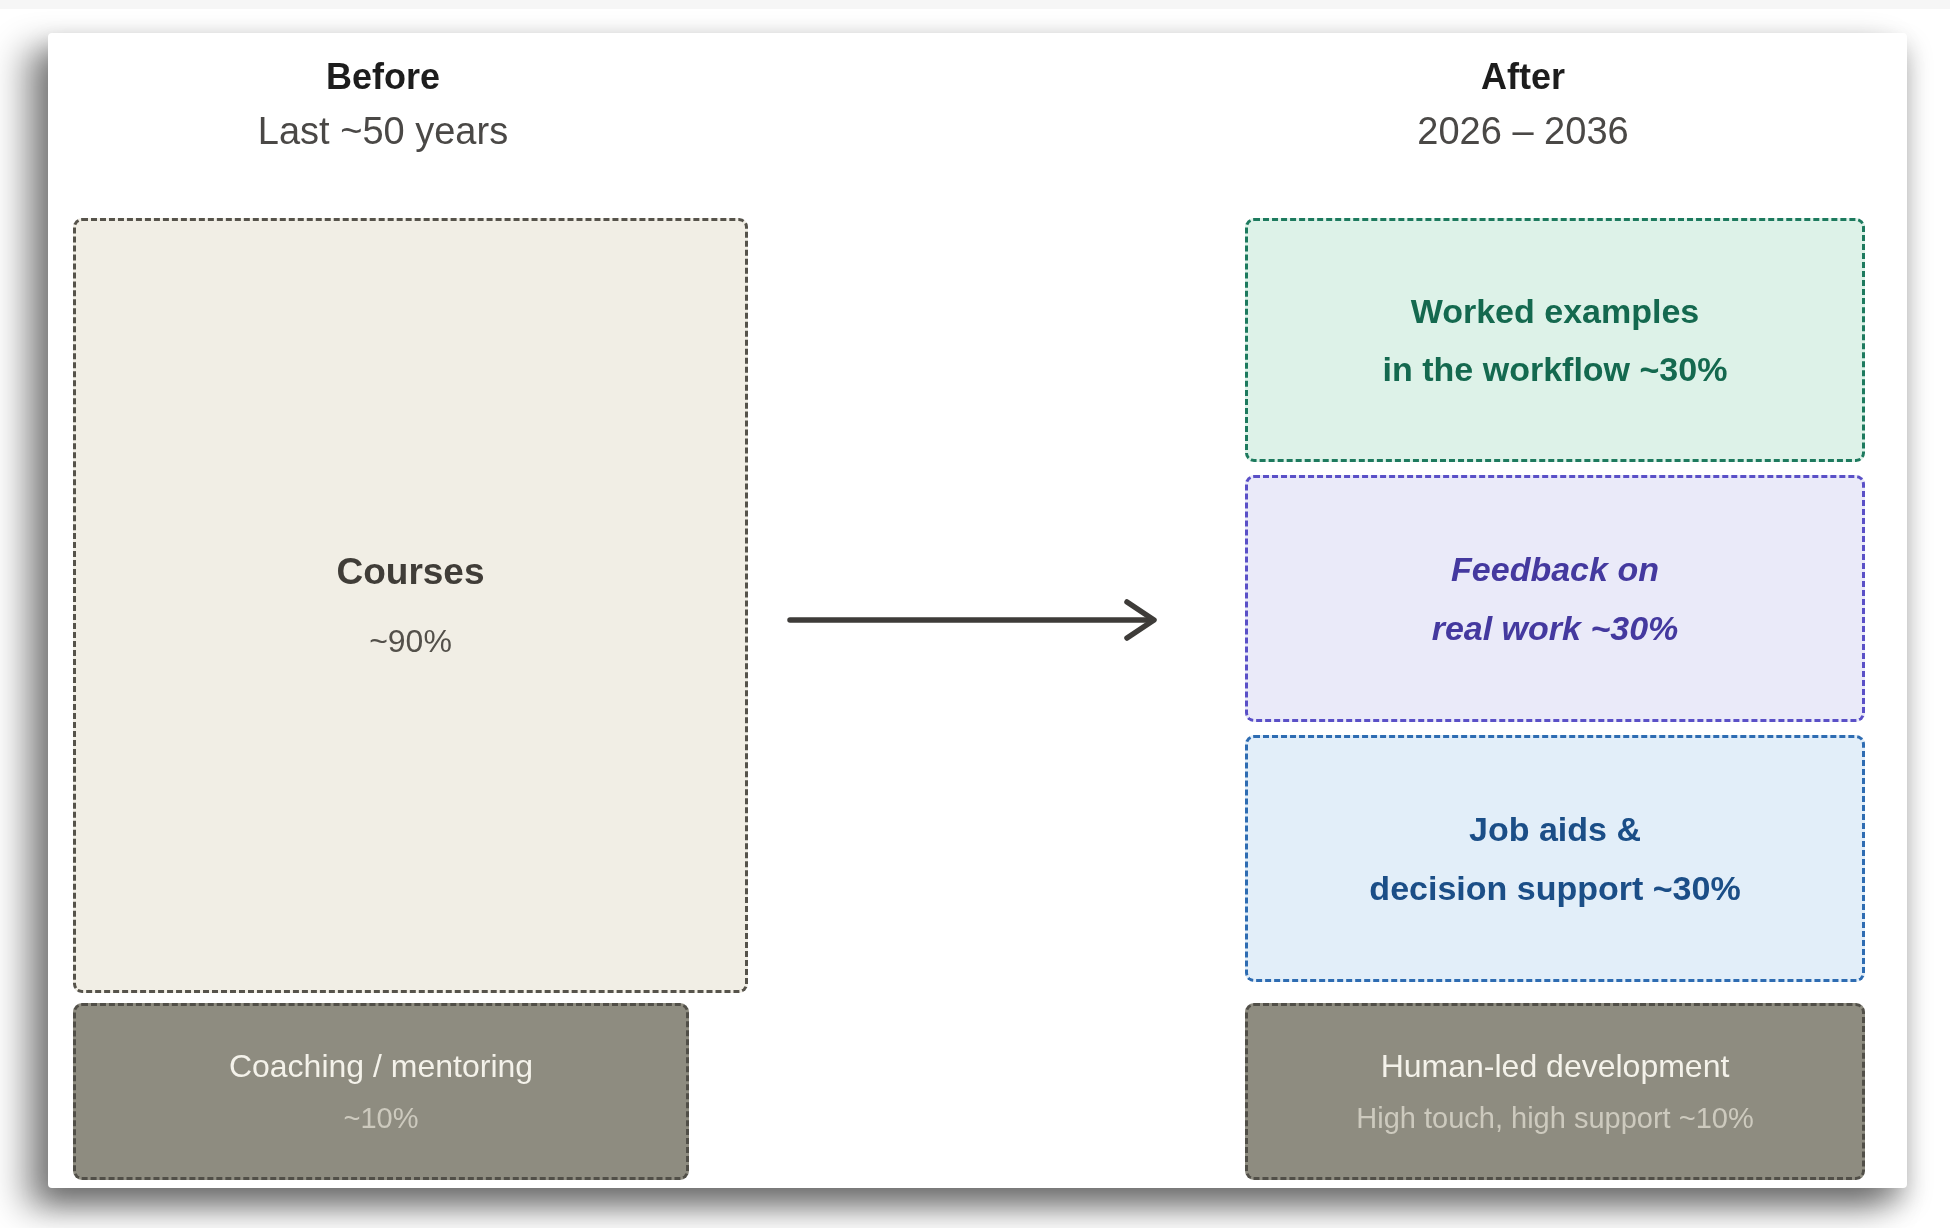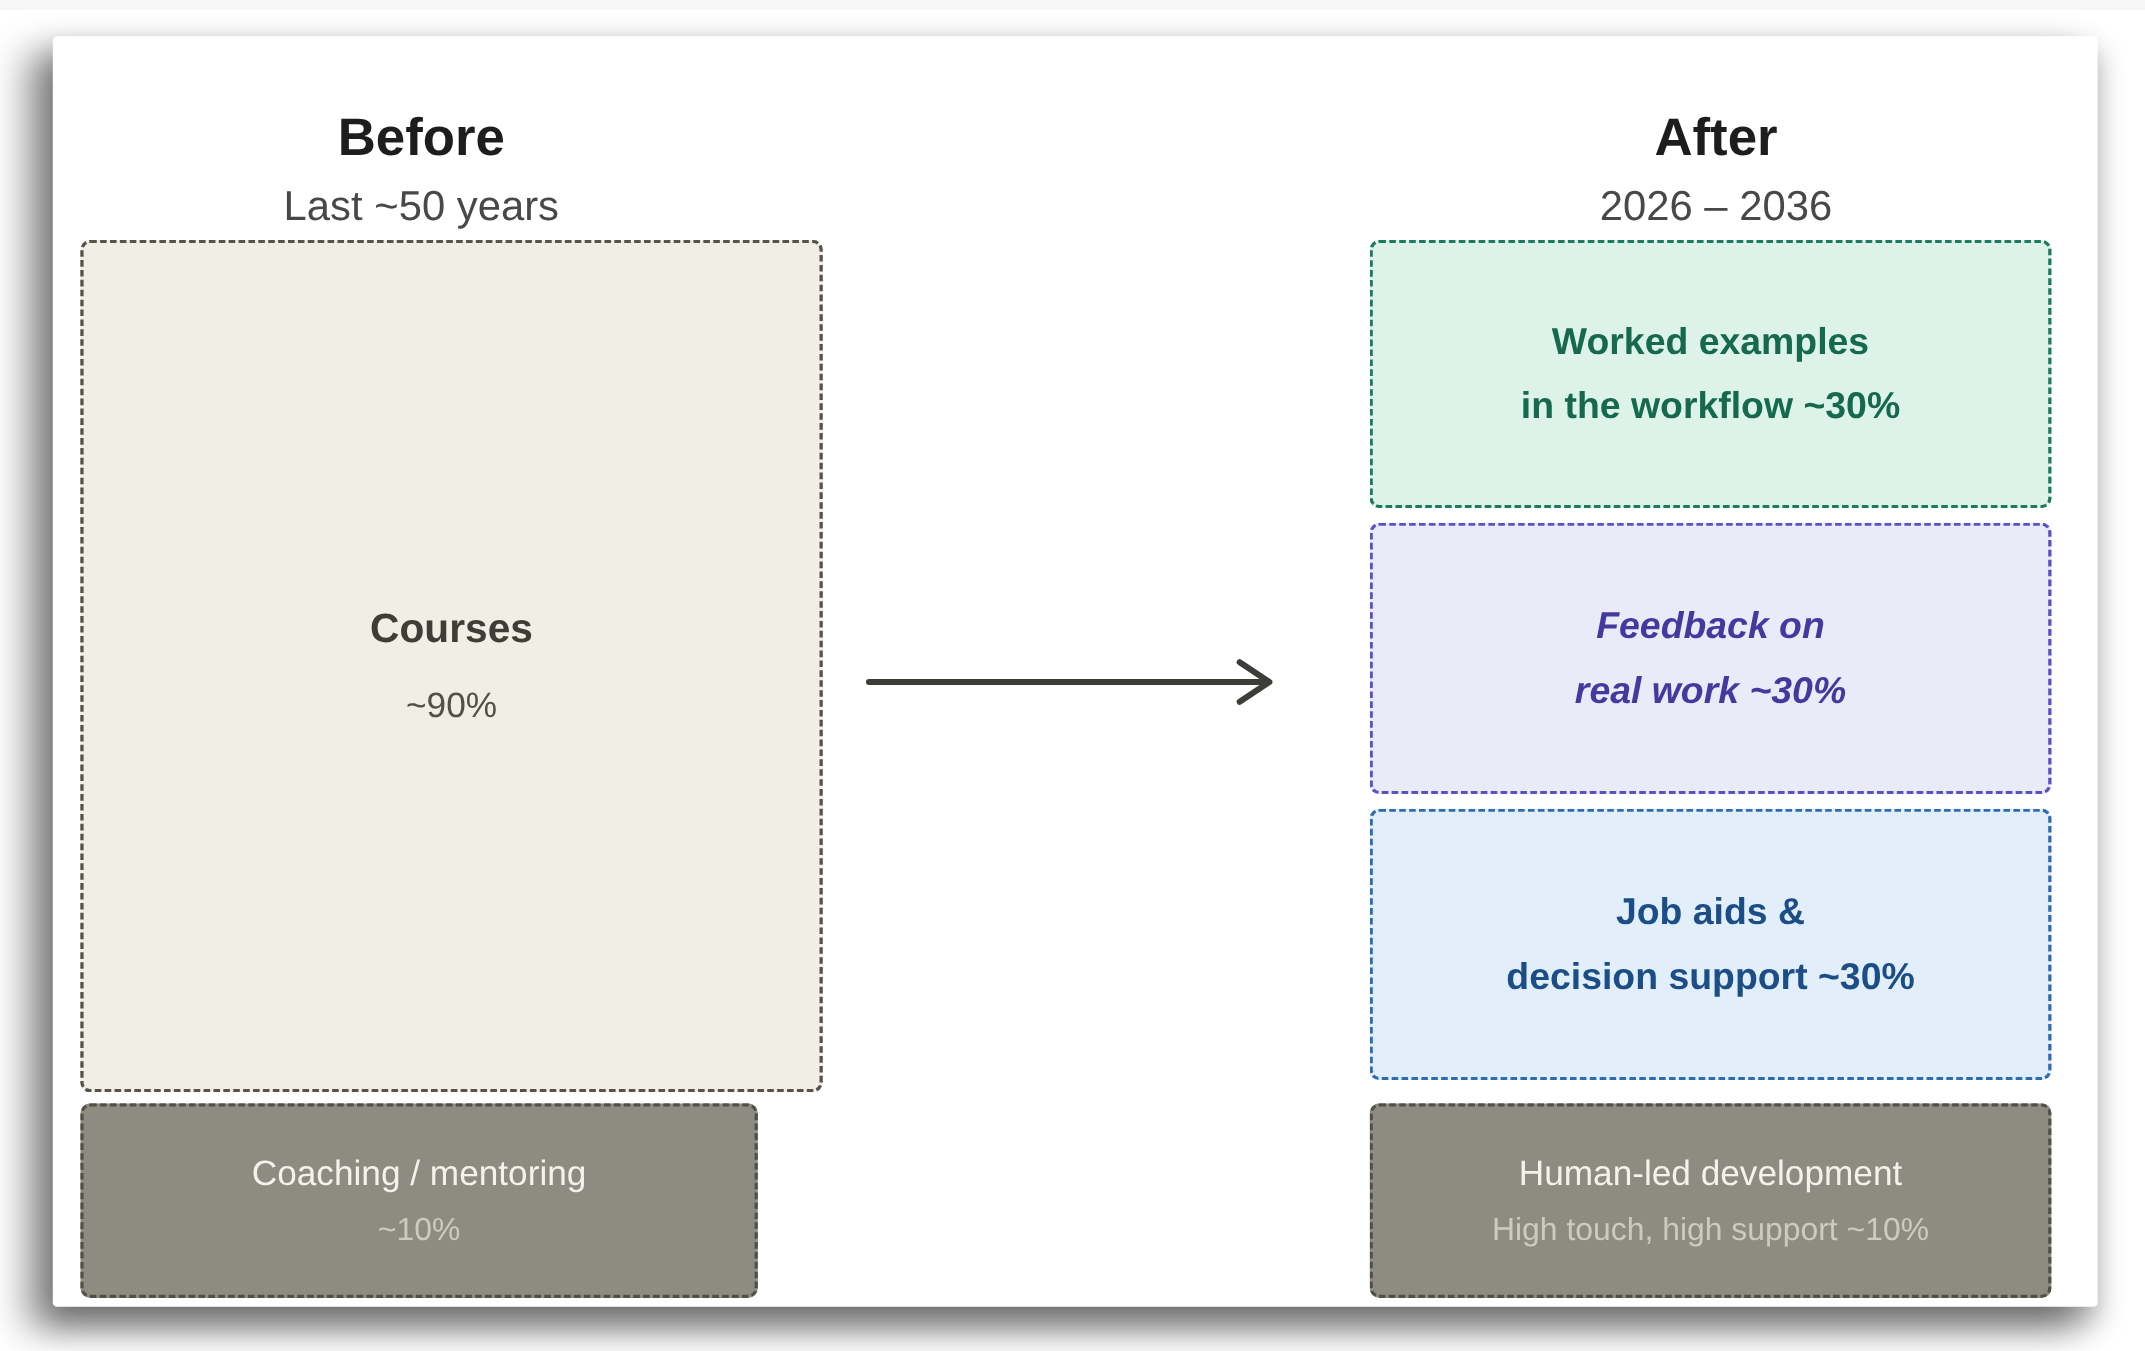--- a/index.html
+++ b/index.html
@@ -26,27 +26,26 @@
     border-radius: 4px;
     box-shadow: -22px 18px 34px 2px rgba(0,0,0,0.42),
                  0 14px 26px rgba(0,0,0,0.28);
   }
   .col-header {
     position: absolute;
     top: 22px;
     text-align: center;
   }
   .col-header.before { left: 25px;  width: 620px; }
-  .col-header.after  { left: 1202px; width: 620px; }
+  .col-header.after  { left: 1165px; width: 620px; }
   .col-title {
-    font-size: 48px;
+    font-size: 36px;
     font-weight: bold;
     color: var(--title-text, #1d1d1d);
     line-height: 1.2;
-    margin-top: 42px;
   }
   .col-subtitle {
     margin-top: 11px;
     font-size: 38px;
     font-weight: 400;
     color: var(--subtitle-text, #4a4846);
     line-height: 1.2;
   }
   .box {
     position: absolute;

